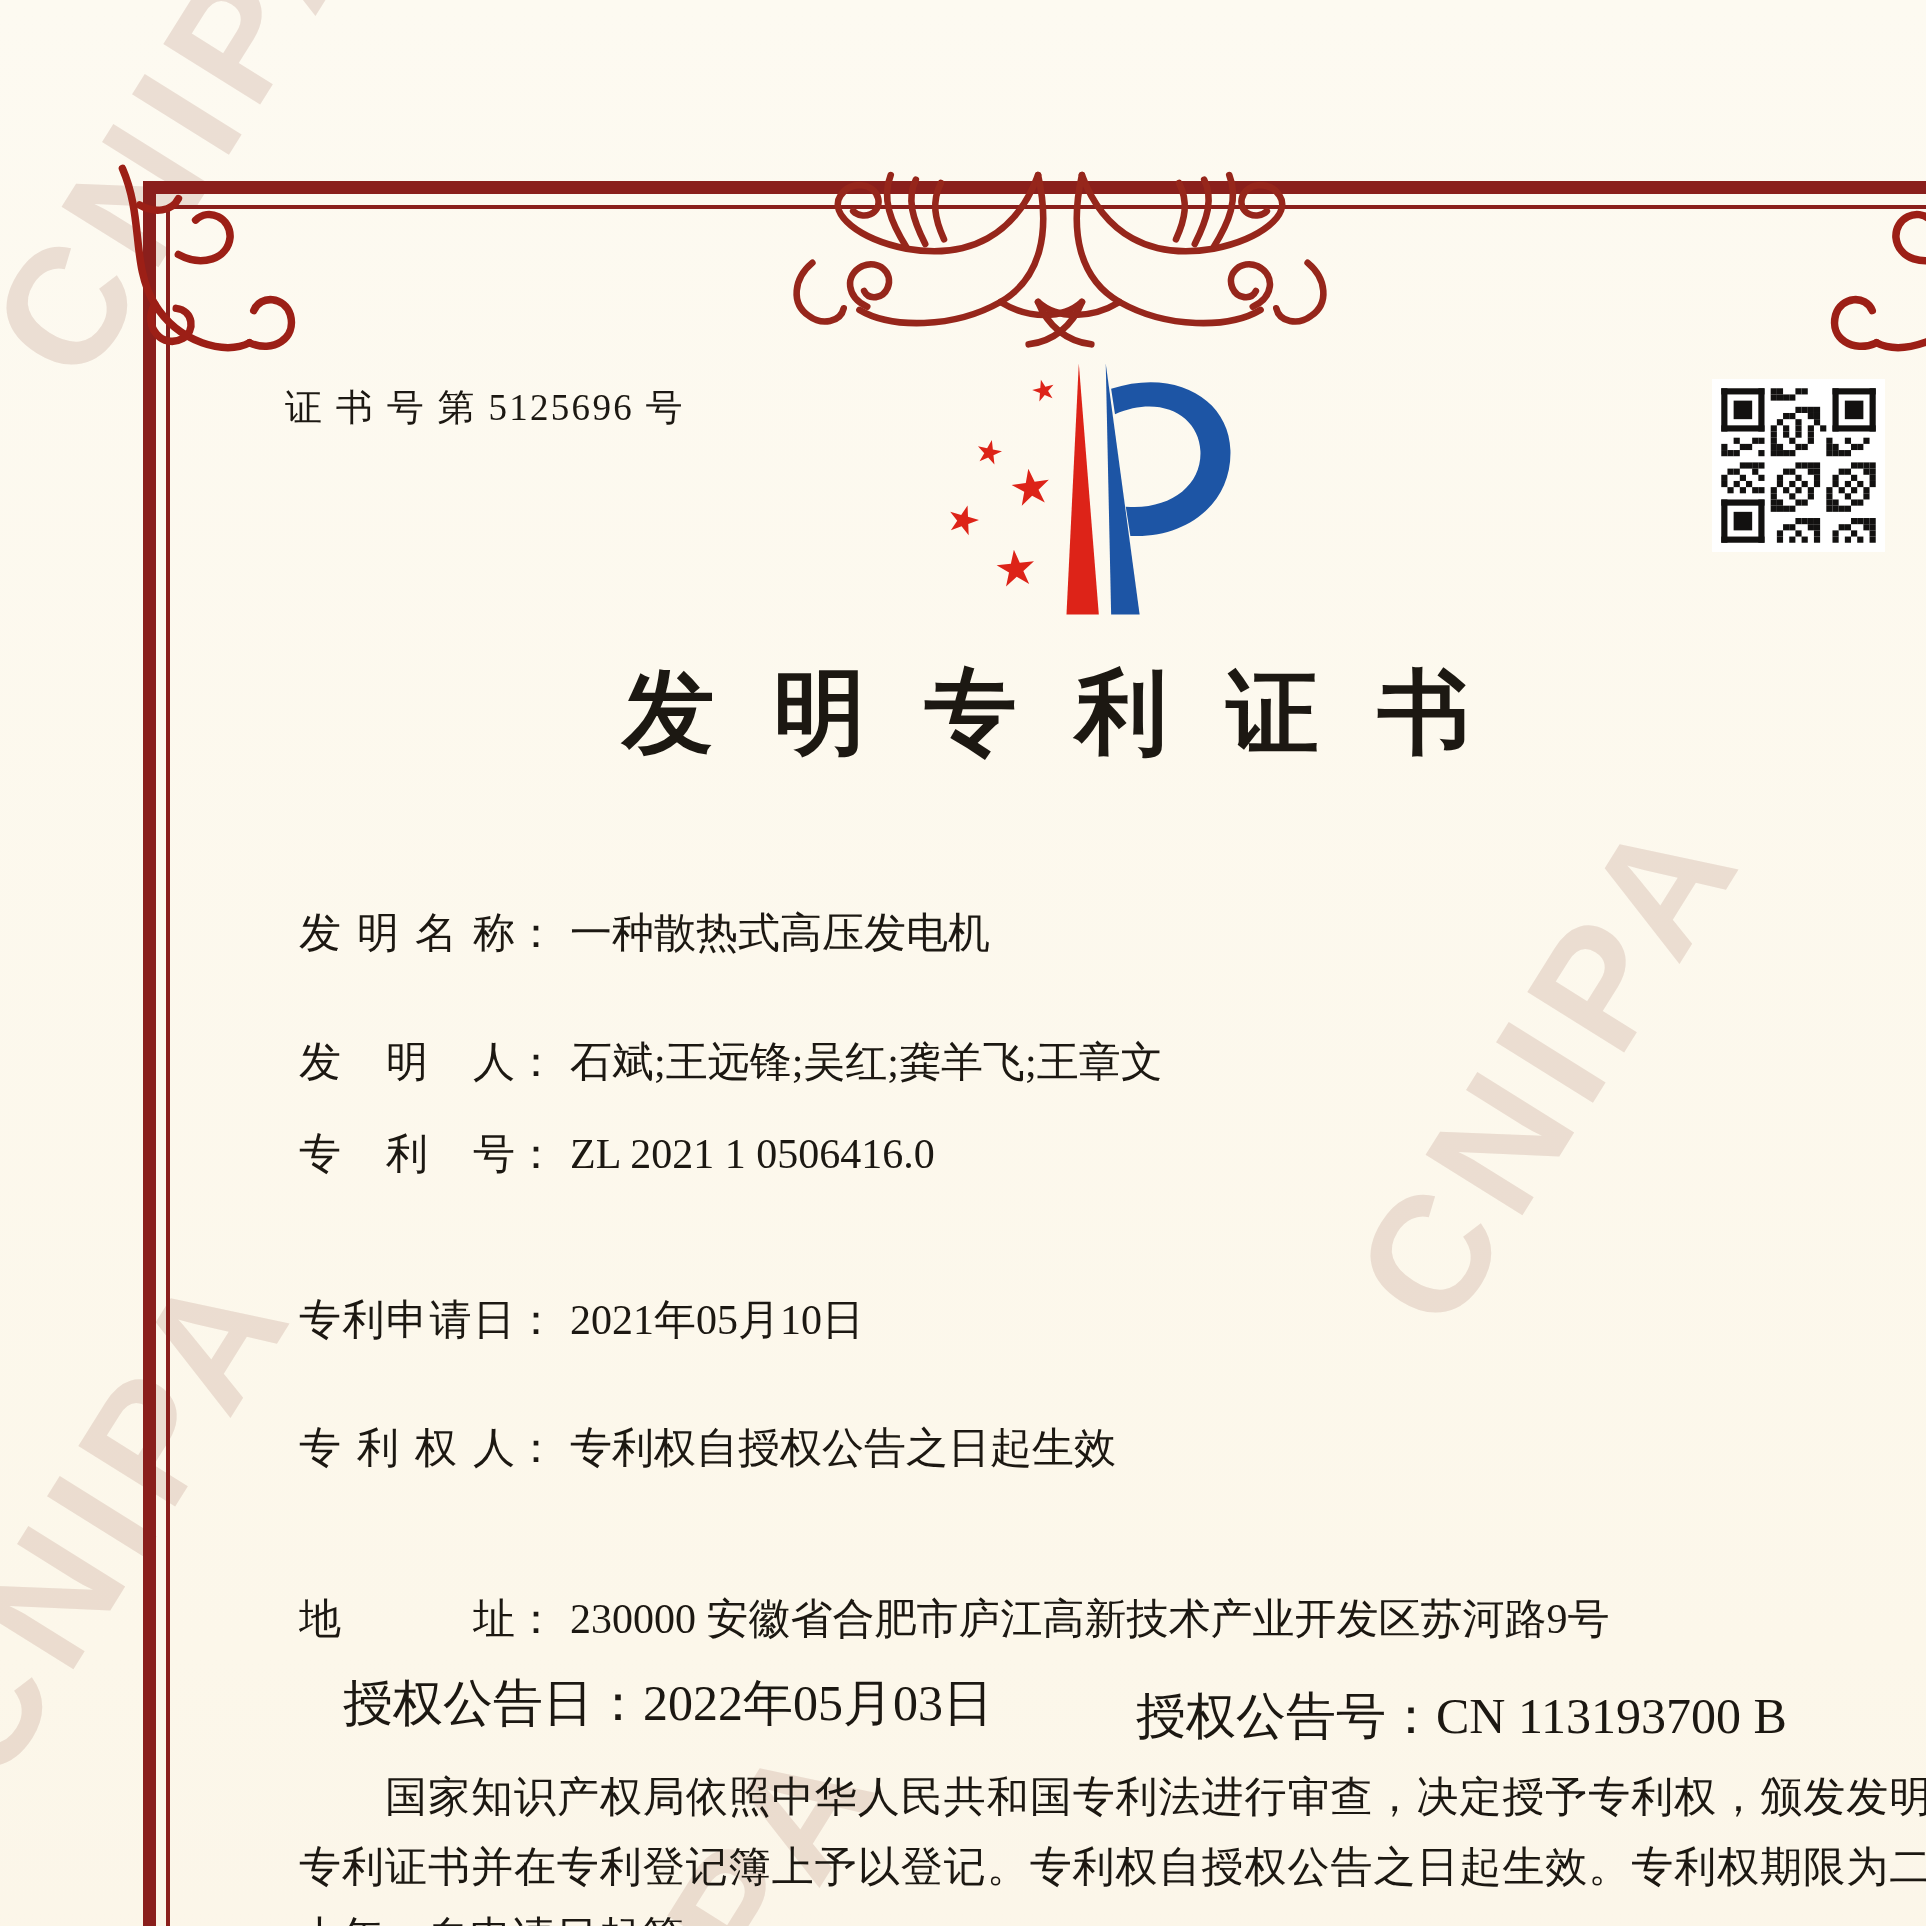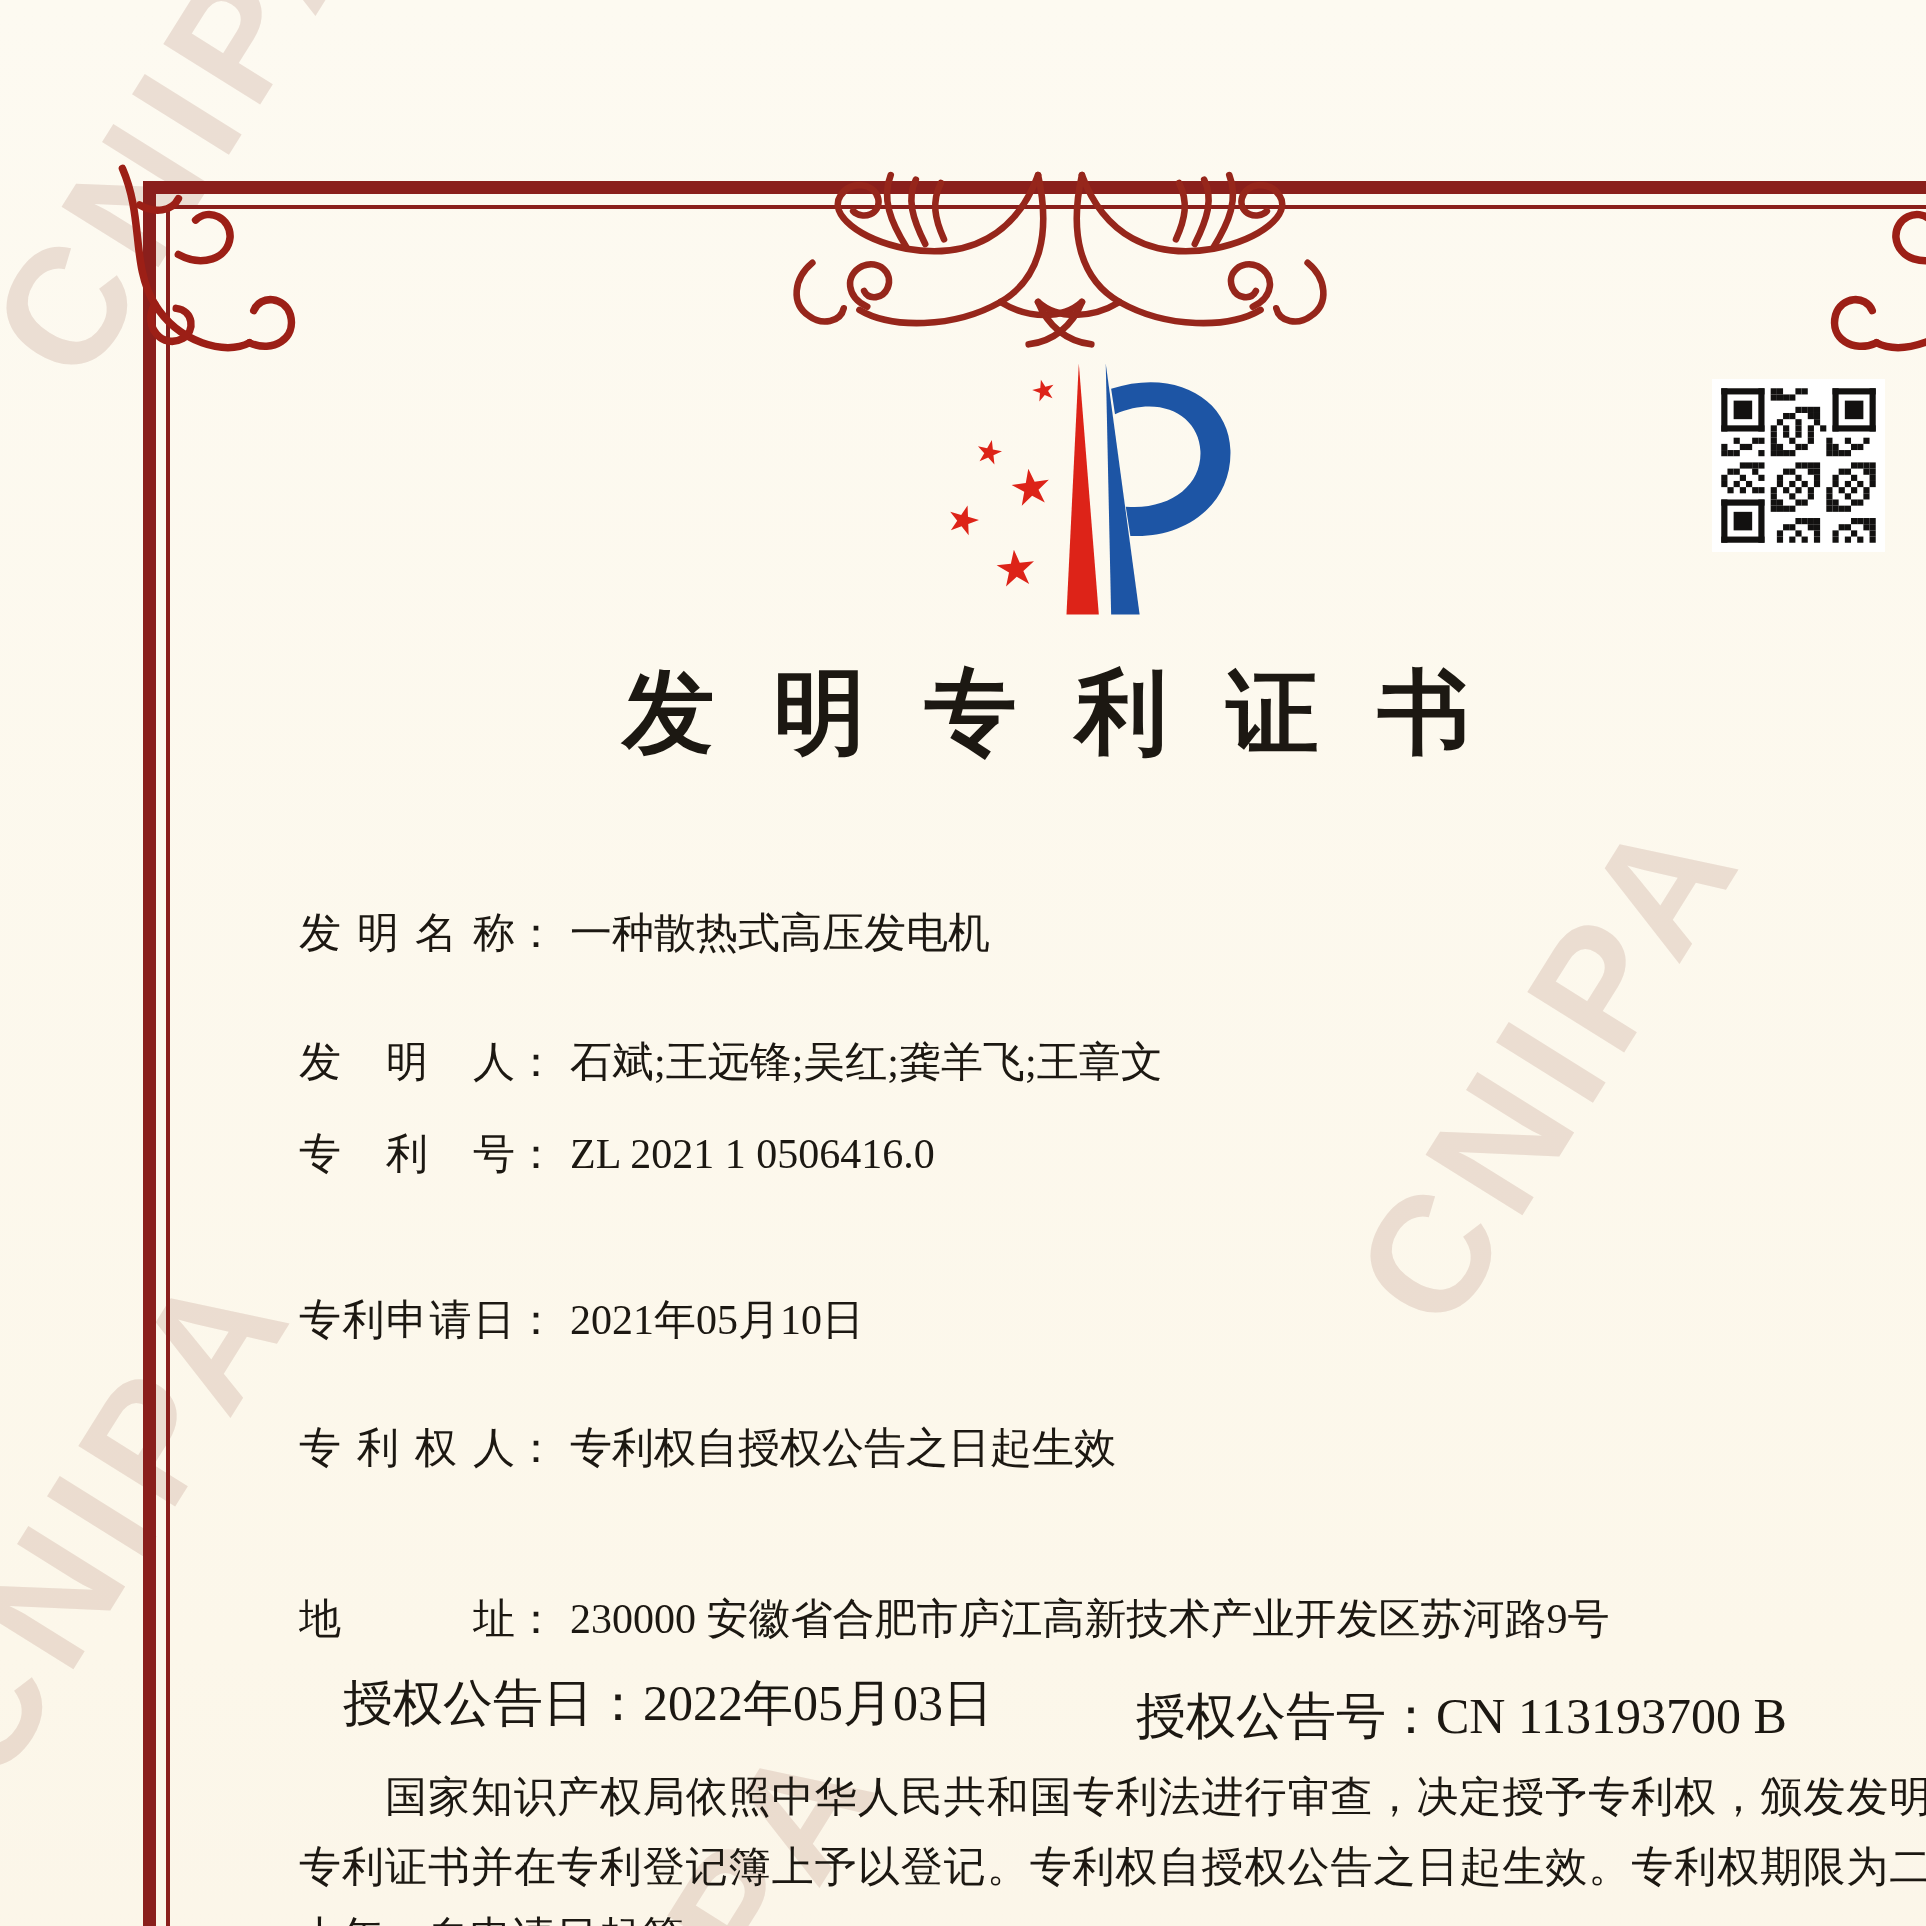--- a/index.html
+++ b/index.html
@@ -46,20 +46,21 @@
 
   <div class="wm" style="left:-100px; top:23px;">CNIPA</div>
   <div class="wm" style="left:1861px; top:-15.4px;">CNIPA</div>
   <div class="wm" style="left:1264px; top:971px;">CNIPA</div>
   <div class="wm" style="left:-185px; top:1425px;">CNIPA</div>
   <div class="wm" style="left:404px; top:1895px;">CNIPA</div>
 
   <div class="frame-outer"></div>
   <div class="frame-inner"></div>
 
+  <div class="cert-no">证 书 号 第 5125696 号</div>
 
   <div class="logo">
     <svg width="331" height="266" viewBox="0 0 430 345">
       <path d="M205,12 L231,338 L189,338 Z" fill="#dd2318"></path>
       <path d="M240,12 L284,338 L247,338 Z" fill="#1d55a5"></path>
       <path d="M247,45 C330,18 400,58 402,125 C404,196 342,240 272,236 L266,198 C324,203 365,170 363,126 C361,80 312,52 252,78 Z" fill="#1d55a5"></path>
     </svg>
     <span class="star" style="left:110px; top:23px; font-size:28.5px; transform:rotate(-14deg);">★</span>
     <span class="star" style="left:54px; top:82px; font-size:32px; transform:rotate(12deg);">★</span>
     <span class="star" style="left:88px; top:109px; font-size:49px; transform:rotate(-8deg);">★</span>

